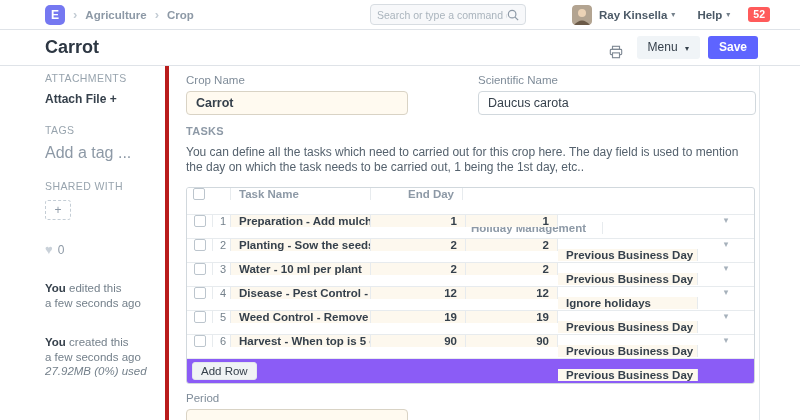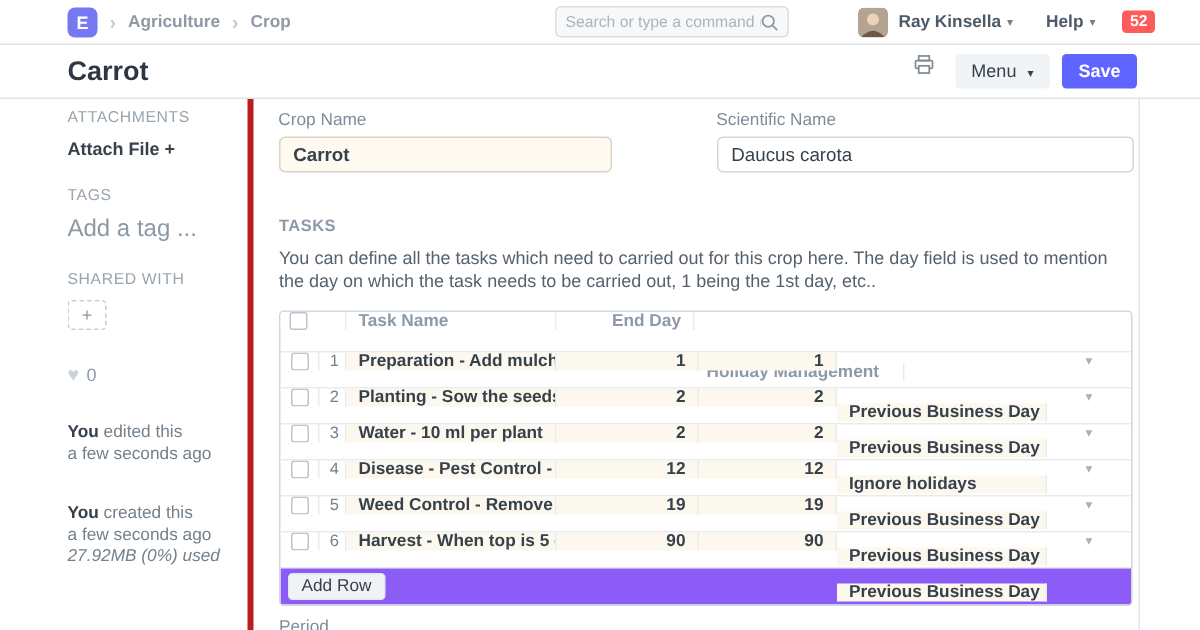--- a/index.html
+++ b/index.html
@@ -22,21 +22,21 @@
   .avatar { width:20px; height:20px; border-radius:4px; overflow:hidden; flex:none; cursor:pointer; }
   .nav-item { display:flex; align-items:center; font-size:11.5px; font-weight:bold; color:#4c5a67; cursor:pointer; }
   .caret { font-size:8px; color:#74808b; margin-left:4px; line-height:1; }
   .notif-badge { margin-left:18px; background:#ff5b5b; color:#fff; font-weight:bold; font-size:10.5px;
                  border-radius:3px; padding:2px 5px; line-height:1.1; cursor:pointer; }
 
   
   .page-head { height:36px; border-bottom:1px solid #dfe3e8; display:flex; align-items:center;
                padding:0 42px 0 45px; background:#fff; }
   .page-title { font-size:18px; font-weight:bold; color:#2d3743; }
-  .head-actions { margin-left:auto; display:flex; align-items:flex-start; }
+  .head-actions { margin-left:auto; display:flex; align-items:flex-end; }
   .icon-btn { color:#8d99a6; cursor:pointer; display:flex; align-items:center; }
   .btn { border:none; border-radius:3px; font-size:12px; font-family:inherit; cursor:pointer;
          padding:4px 11px; line-height:1.2; }
   .btn-default { background:#f0f4f7; color:#36414c; margin-left:14px; }
   .btn-primary { background:#5e64ff; color:#fff; font-weight:bold; margin-left:8px; }
 
   
   .content { display:flex; height:354px; overflow:hidden; }
   .form-sidebar { width:169px; border-right:4px solid #b91c1c; padding:6px 14px 0 45px; flex:none; }
   .form-main { width:591px; border-right:1px solid #e2e7eb; padding:8px 4px 0 17px; flex:none; }
@@ -50,21 +50,21 @@
   .share-add { margin-top:2px; width:26px; height:20px; border:1px dashed #c4cdd5; border-radius:3px;
                color:#8d99a6; font-size:12px; display:flex; align-items:center; justify-content:center; cursor:pointer; }
   .like-row { display:flex; align-items:center; margin-top:22px; }
   .heart { color:#c9d1d9; font-size:13px; margin-right:5px; cursor:pointer; }
   .like-count { color:#8d99a6; font-size:12px; }
   .activity { margin-top:24px; font-size:11.5px; color:#74808b; line-height:15px; }
   .activity b { color:#36414c; }
   .storage { margin-top:0; font-size:11.5px; color:#74808b;font-style:italic; }
 
   
-  .field-row { display:flex; margin-bottom:30px;justify-content:center; }
+  .field-row { display:flex; margin-bottom:10px; }
   .fcol1 { width:292px; flex:none; }
   .fcol2 { width:278px; flex:none; }
   .flabel { font-size:11.5px; color:#7f8c99; margin-bottom:5px; }
   .finput { height:24px; border:1px solid #d1d8dd; border-radius:4px; background:#fff; width:100%;
             font-size:12.5px; color:#36414c; padding:0 9px; font-family:inherit; outline:none; }
   .finput.mandatory { background:#fffaf0; border-color:#d9d3c5; font-weight:bold; }
   .w222 { width:222px; }
 
   .section-head { font-size:11px; font-weight:bold; color:#8d99a6; letter-spacing:.3px; }
   .section-desc { margin-top:8px; font-size:12px; color:#55626e; line-height:15px; max-width:570px; }

